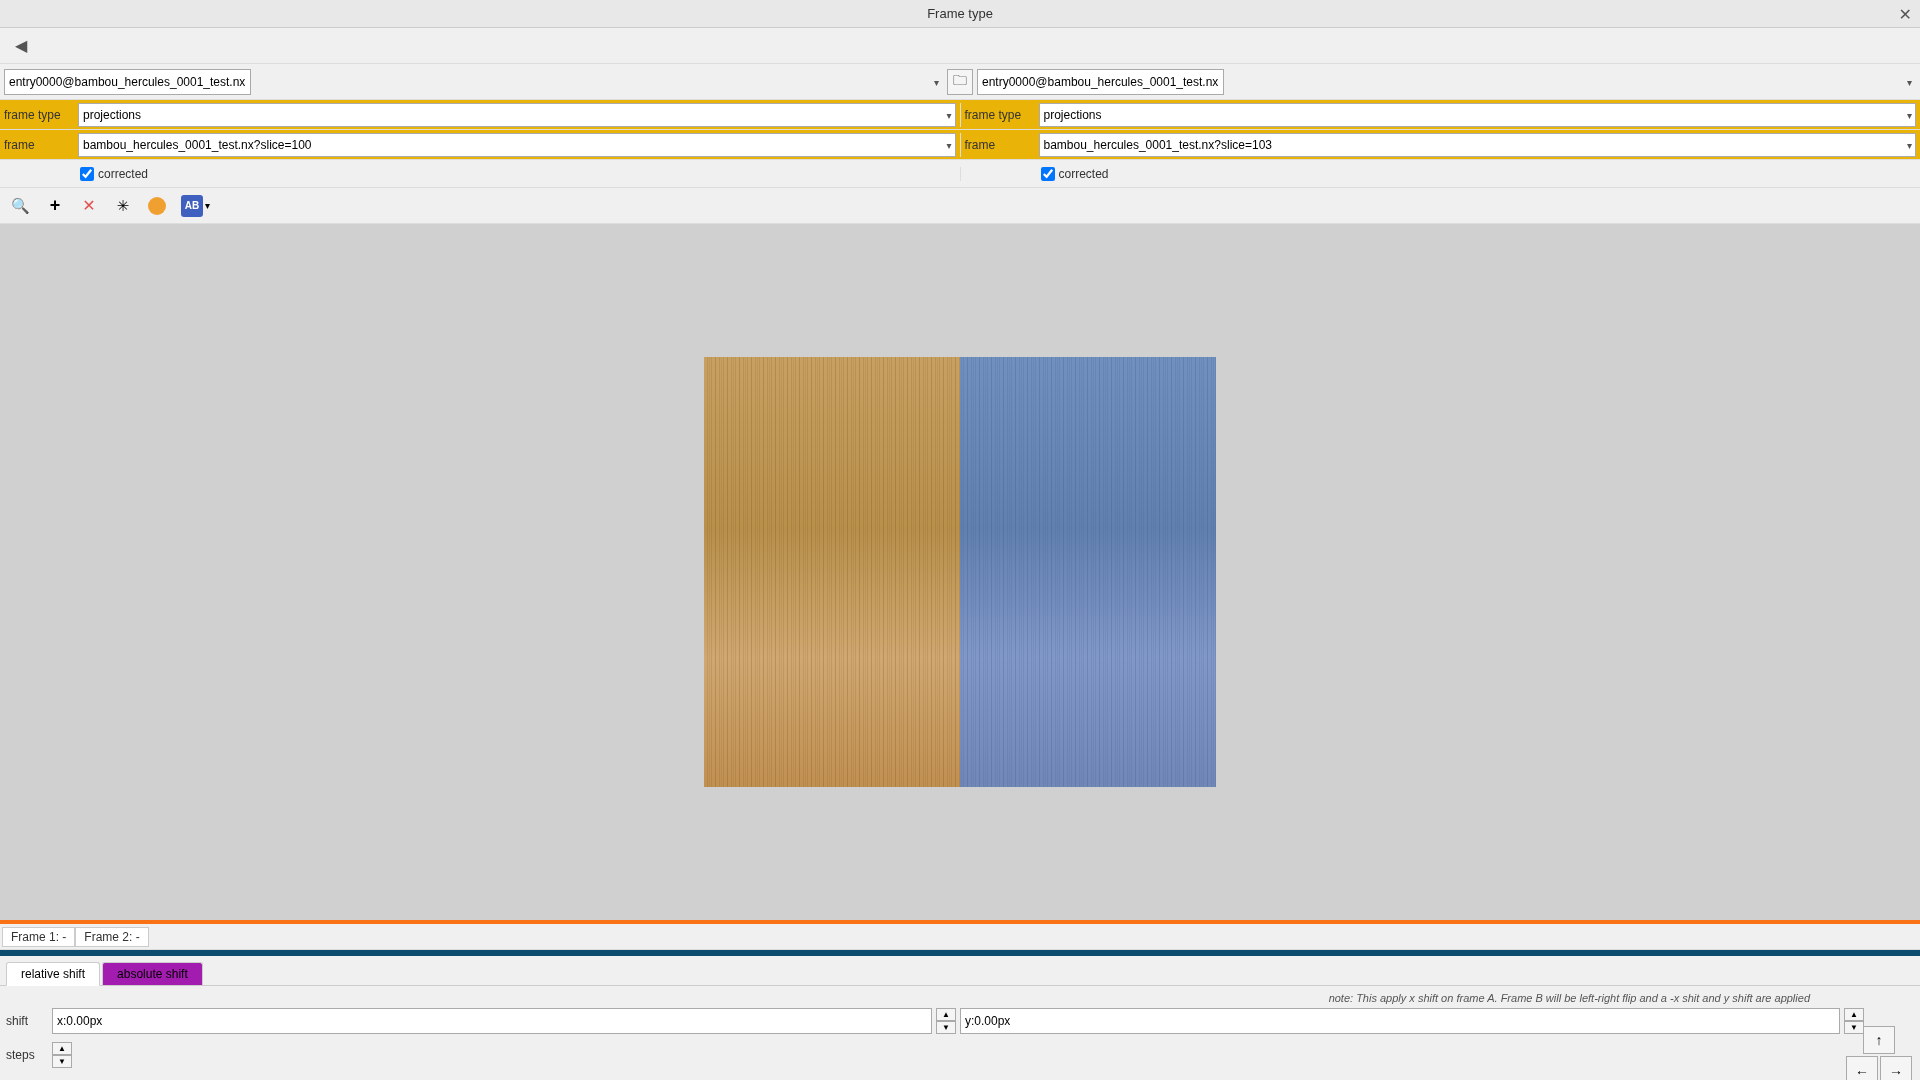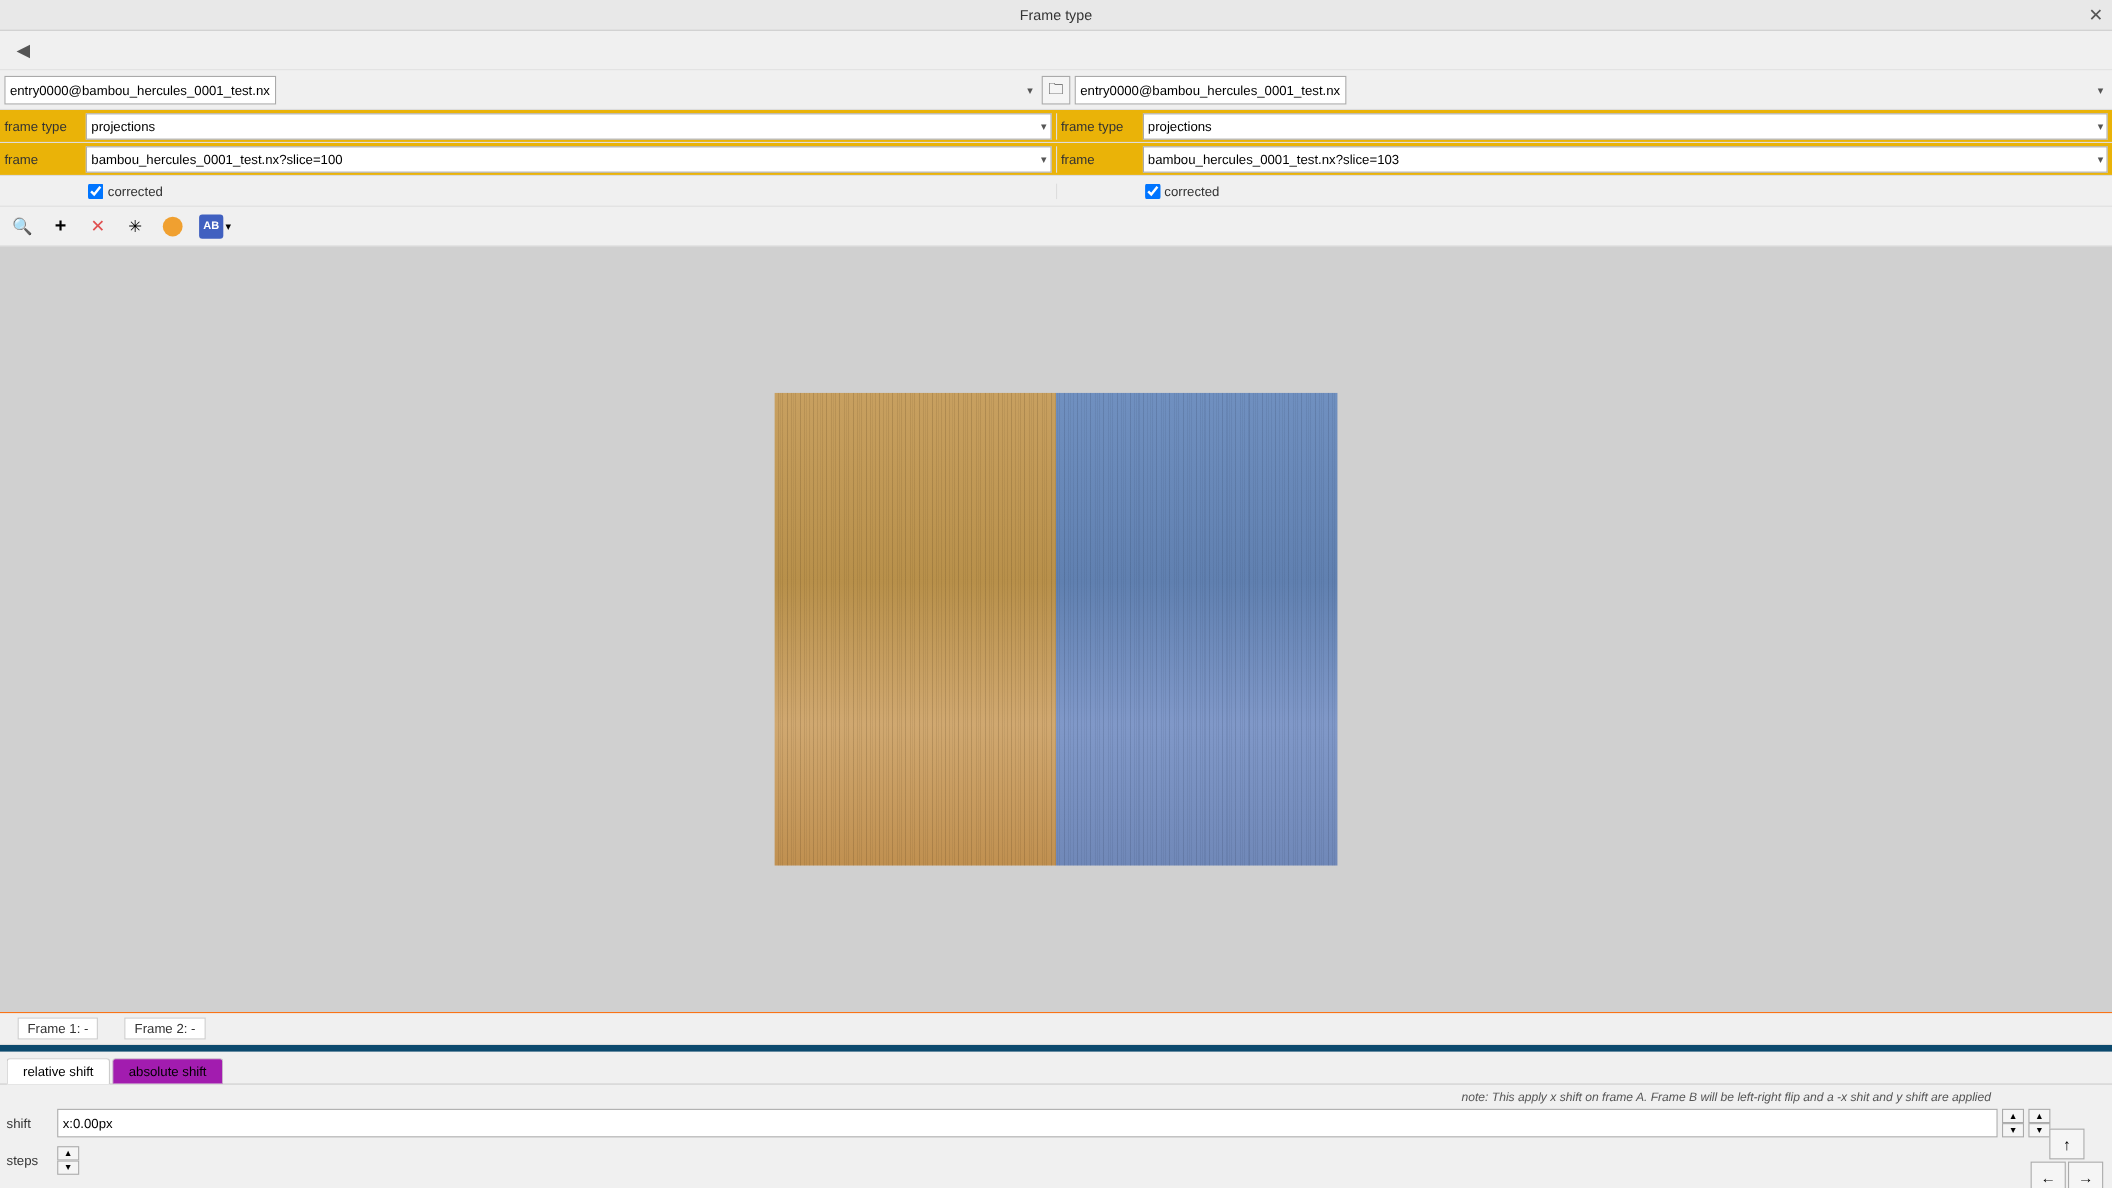--- a/index.html
+++ b/index.html
@@ -253,26 +253,26 @@
         transparent 5px,
         rgba(0,0,0,0.05) 5px,
         rgba(0,0,0,0.05) 6px
       );
     }
 
     
     .status-bar {
       height: 30px;
       background: #f0f0f0;
-      border-top: 1px solid #f97316;
+      border-top: 4px solid #f97316;
       border-bottom: 1px solid #ddd;
       display: flex;
       align-items: center;
-      padding: 0 16px;
-      gap: 24px;
+      padding: 0 2px;
+      gap: 0;
     }
     .status-item {
       font-size: 12px;
       color: #333;
       border: 1px solid #ccc;
       padding: 2px 8px;
       background: white;
     }
 
     
@@ -536,20 +536,21 @@
     </div>
 
     <div class="input-row">
       <span class="input-label">shift</span>
       <div class="shift-row-inner">
         <input type="text" class="input-field" style="flex: 1 1 0%;" value="x:0.00px">
         <div class="input-spinner">
           <button class="spinner-btn">▲</button>
           <button class="spinner-btn">▼</button>
         </div>
+        <input type="text" class="input-field" style="flex: 1 1 0%;" value="y:0.00px">
         <div class="input-spinner">
           <button class="spinner-btn">▲</button>
           <button class="spinner-btn">▼</button>
         </div>
       </div>
     </div>
 
     <div class="input-row">
       <span class="input-label">steps</span>
       <div class="input-spinner">

